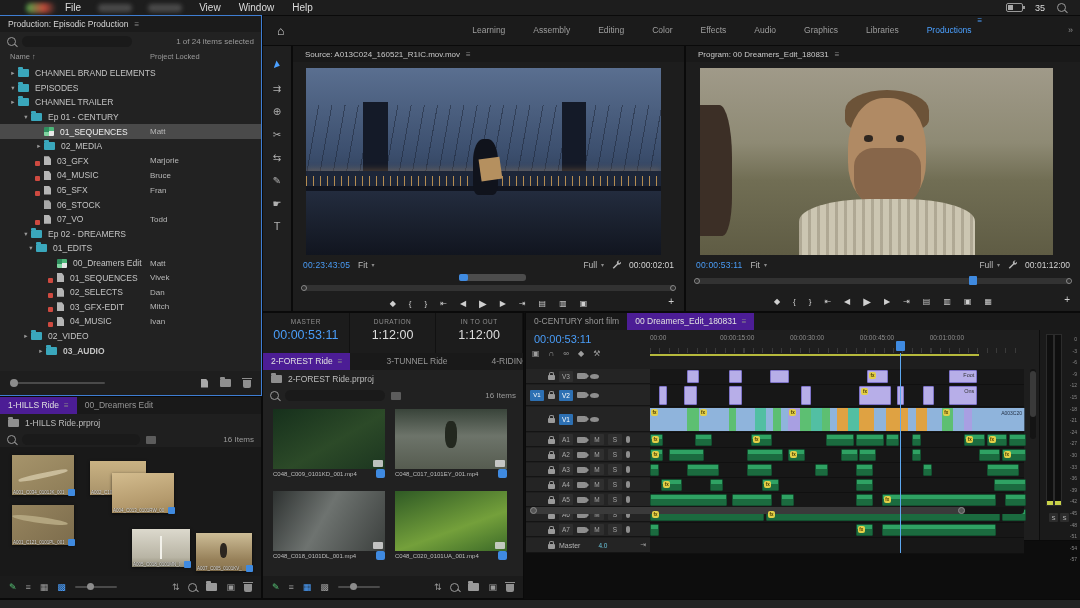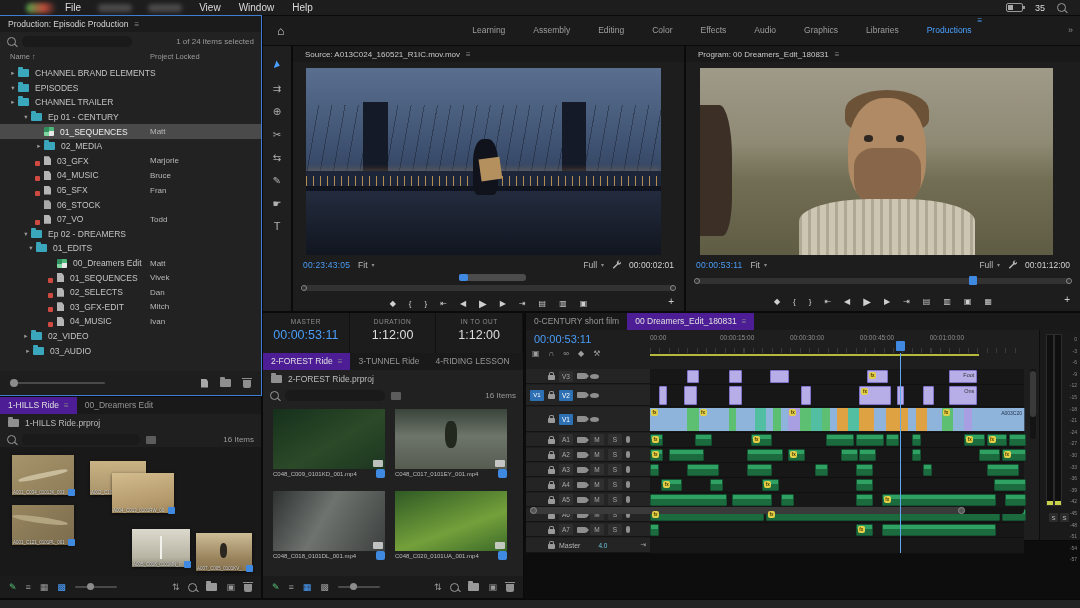--- a/index.html
+++ b/index.html
@@ -98,21 +98,21 @@
   .tbut{font-size:8px;color:#cfcfcf;line-height:15px;}
   .tbut.play{font-size:10px;}
   .tplus{position:absolute;right:10px;font-size:10px;color:#cfcfcf;}
   
   .mid{left:263px;top:313px;width:260px;height:285px;background:#212121;box-shadow:0 0 0 1px #0a0a0a;}
   .info{position:absolute;top:0;left:0;right:0;height:40px;background:#1c1c1c;display:flex;}
   .ifield{flex:1;text-align:center;padding-top:5px;border-right:1px solid #111;}
   .ilabel{font-size:6.5px;color:#8f8f8f;letter-spacing:.5px;}
   .ivalue{font-size:12.5px;color:#dedede;margin-top:3px;}
   .ivalue.accent{color:#4a9df8;}
-  .mid-tabs{top:40px;}
+  .mid-tabs{top:40px;gap:28px;}
   .mid-crumb{position:absolute;top:58px;left:0;right:0;height:16px;display:flex;align-items:center;gap:6px;padding:0 8px;}
   .mid-search{top:74px;}
   .cardgrid{position:absolute;top:92px;left:0;right:0;bottom:24px;}
   .card{position:absolute;width:112px;height:78px;}
   .cimg{position:absolute;left:0;right:0;top:0;height:60px;background:#333;}
   .cname{position:absolute;left:0;top:62px;right:14px;font-size:6px;color:#bdbdbd;white-space:nowrap;overflow:hidden;}
   .cbadge{position:absolute;right:0;top:60px;width:9px;height:9px;background:#3f8ae0;border-radius:2px;}
   .cflag{position:absolute;right:2px;bottom:2px;width:10px;height:7px;background:#d8d8d8;border-radius:1px;opacity:.85;}
   .bin-toolbar{position:absolute;left:0;right:0;bottom:0;height:22px;background:#1b1b1b;display:flex;align-items:center;gap:9px;padding:0 9px;}
   .bt{font-size:9px;color:#9a9a9a;}
@@ -387,21 +387,21 @@
           <span>04_MUSIC</span>
           <span class="towner">Ivan</span>
         </div>
         <div class="trow" style="padding-left: 21px;">
           <span class="texp">▸</span>
           <span class="tico">
             <span class="ic-folder" style="color: rgb(58, 167, 188);"></span>
           </span>
           <span>02_VIDEO</span>
         </div>
-        <div class="trow" style="padding-left: 23px;">
+        <div class="trow" style="padding-left: 36px; font-weight: bold;">
           <span class="texp">▸</span>
           <span class="tico">
             <span class="ic-folder" style="color: rgb(58, 167, 188);"></span>
           </span>
           <span>03_AUDIO</span>
         </div>
       </div>
     <div class="prod-bottom">
       <span class="zoomslider"></span>
       <span style="margin-left:auto;display:flex;gap:12px;align-items:center;">

